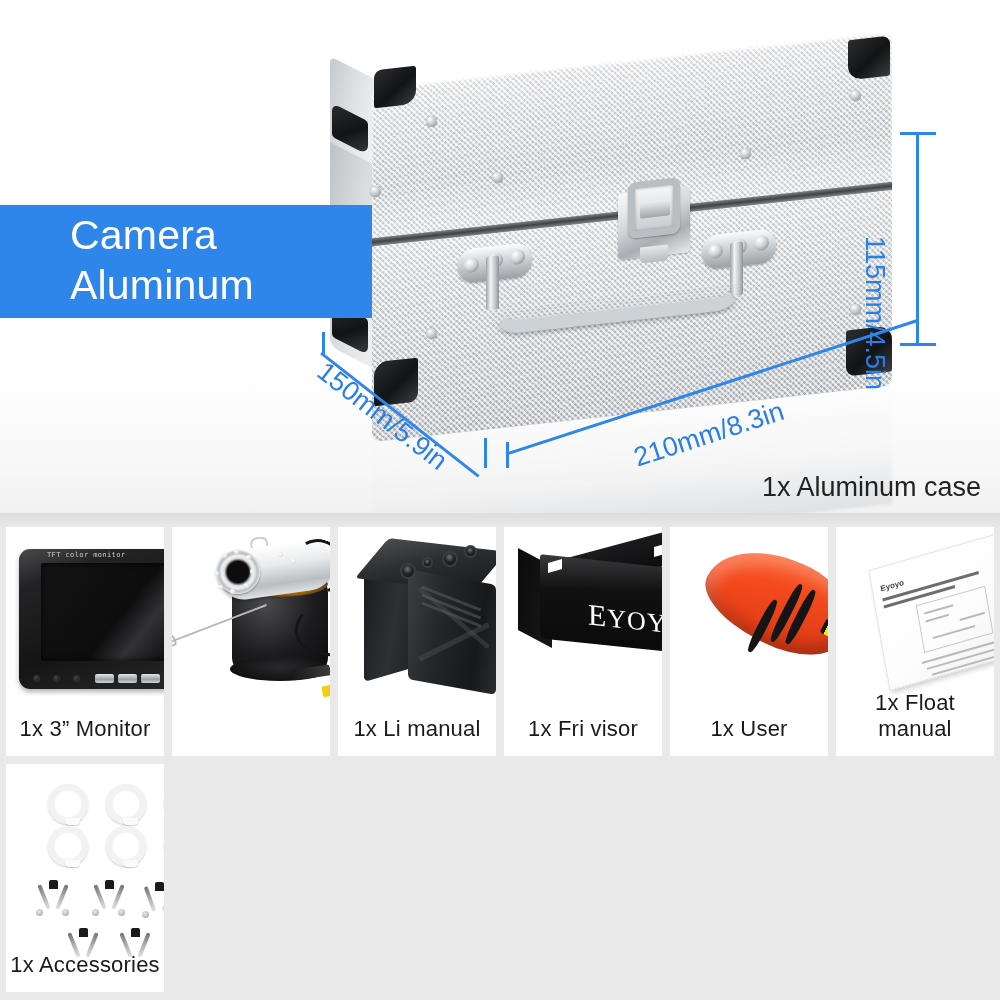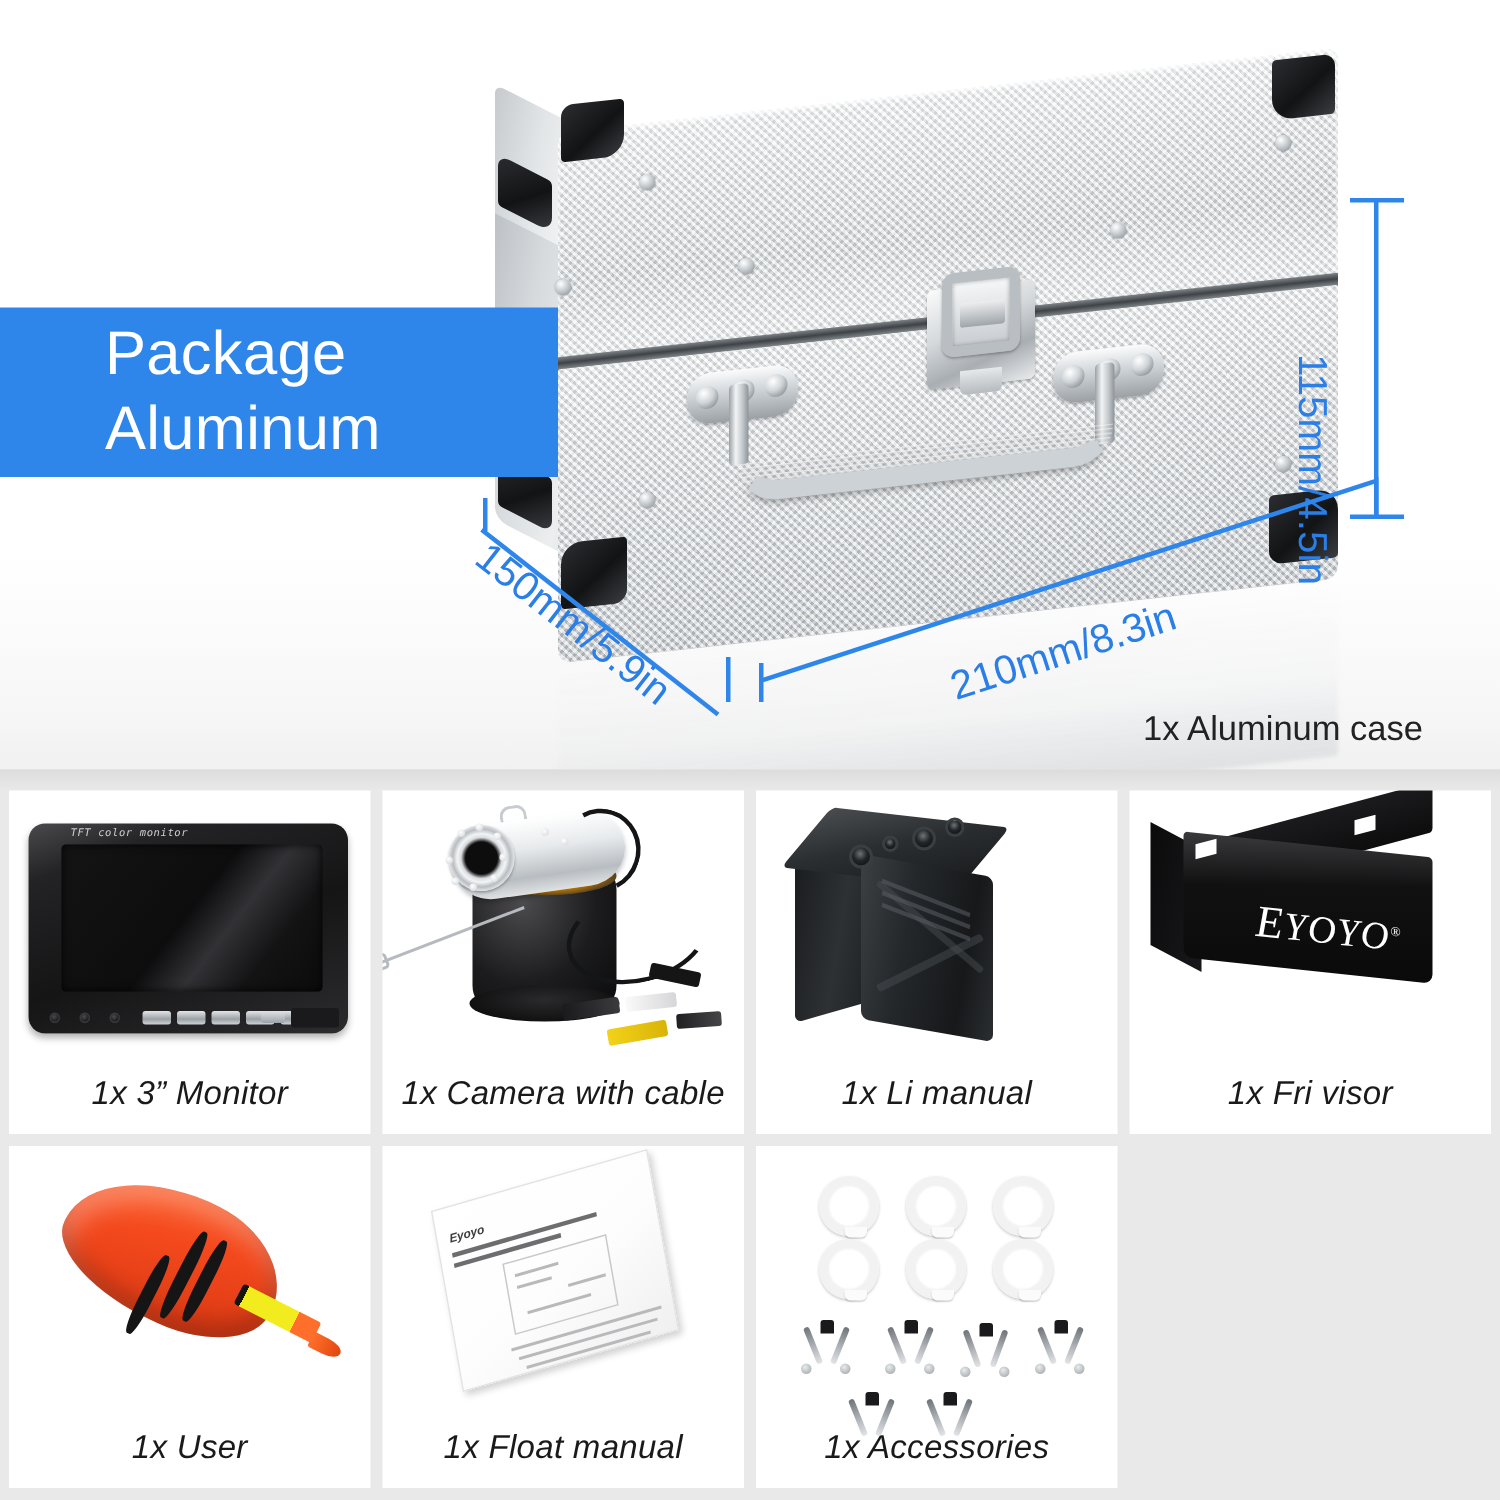--- a/index.html
+++ b/index.html
@@ -150,28 +150,28 @@
     background: linear-gradient(180deg, rgba(200,205,210,.45) 0%, rgba(230,232,234,.18) 45%, rgba(255,255,255,0) 100%);
     transform: skewY(-6.2deg) scaleY(-1);
     filter: blur(1.5px);
     border-radius: 0 0 9px 9px;
   }
   .dline { position:absolute; background:#2f86ea; }
   .dim-label { position:absolute; color:#2a7ee6; font-size:27px; white-space:nowrap; font-weight:400; }
 
   
   .hero-caption {
-    position:absolute; left:762px; top:472px; font-size:23px; color:#222; white-space:nowrap;
+    position:absolute; left:762px; top:472px; font-size:27px; color:#222; white-space:nowrap;
   }
 
   
   .grid {
     position:absolute; left:0; top:527px; width:1000px; height:473px;
-    display:grid; grid-template-columns:repeat(4,1fr); grid-template-rows:repeat(2,1fr);
-    gap:8px; padding:0 6px 8px 6px;font-style:italic;
+    display:grid; grid-template-columns:repeat(6,1fr); grid-template-rows:repeat(2,1fr);
+    gap:8px; padding:0 6px 8px 6px;
   }
   .card {
     background:#ffffff; position:relative; overflow:hidden;
     display:flex; flex-direction:column; align-items:center; justify-content:flex-end;
   }
   .card-art { position:relative; width:100%; flex:1 1 auto; }
   .card-label {
     width:100%; text-align:center; font-size:22px; color:#1a1a1a;
     padding-bottom:14px; letter-spacing:.2px;
   }
@@ -472,21 +472,21 @@
     <div class="dline" style="left:484px; top:438px; width:3px; height:30px;"></div>
     <div class="dim-label" style="left:330px; top:356px; transform:rotate(38deg); transform-origin:left top;">150mm/5.9in</div>
 
     <div class="dline" style="left:506px; top:442px; width:3px; height:26px;"></div>
     <div class="dline" style="left:508px; top:452px; width:430px; height:3px; transform:rotate(-18deg); transform-origin:left top;"></div>
     <div class="dline" style="left:916px; top:318px; width:3px; height:28px;"></div>
     <div class="dim-label" style="left:630px; top:444px; transform:rotate(-18deg); transform-origin:left top;">210mm/8.3in</div>
 
     <div class="banner"></div>
     <div class="banner-txt">
-      <span>Package</span>
+      <span>Camera</span>
       <span>Aluminum</span>
     </div>
 
     <div class="hero-caption">1x Aluminum case</div>
   </div>
   <div class="hero-sep"></div>
 
   <div class="grid">
 
     <div class="card">
@@ -535,21 +535,20 @@
 
         <div class="cam-cord" style="left:118px; top:12px; width:54px; height:56px; border-color:#141516; border-bottom-color:transparent; border-left-color:transparent; transform:rotate(18deg);"></div>
         <div class="cam-cord" style="left:122px; top:66px; width:96px; height:62px; border-color:transparent; border-top-color:#141516; border-right-color:#141516; transform:rotate(166deg);"></div>
 
         <div class="plug" style="left:178px; top:118px; width:34px; height:10px; background:#151516; transform:rotate(12deg);"></div>
         <div class="plug" style="left:120px; top:140px; width:38px; height:11px; background:linear-gradient(90deg,#1a1a1c,#3b3b3e); transform:rotate(-8deg);"></div>
         <div class="plug" style="left:150px; top:156px; width:40px; height:11px; background:linear-gradient(90deg,#f2d21a,#d9b408); transform:rotate(-10deg);"></div>
         <div class="plug" style="left:162px; top:136px; width:34px; height:10px; background:linear-gradient(90deg,#fafafa,#d6d6d8); transform:rotate(-6deg);"></div>
         <div class="plug" style="left:196px; top:148px; width:30px; height:10px; background:linear-gradient(90deg,#202022,#454548); transform:rotate(-4deg);"></div>
       </div>
-      <div class="card-label">1x Camera with cable</div>
     </div>
 
     <div class="card">
       <div class="card-art">
         <div class="bat-side"></div>
         <div class="bat-top"></div>
         <div class="bat-front">
           <div class="bat-x" style="left:4px;  top:38px; transform:rotate(34deg);"></div>
           <div class="bat-x" style="left:4px;  top:62px; transform:rotate(-34deg);"></div>
           <div class="bat-chev" style="left:14px; top:14px; transform:rotate(12deg);"></div>

